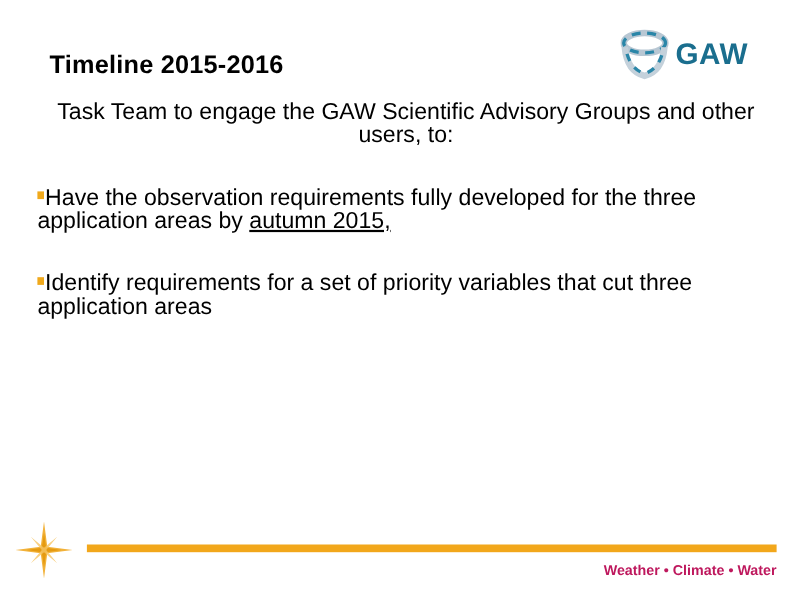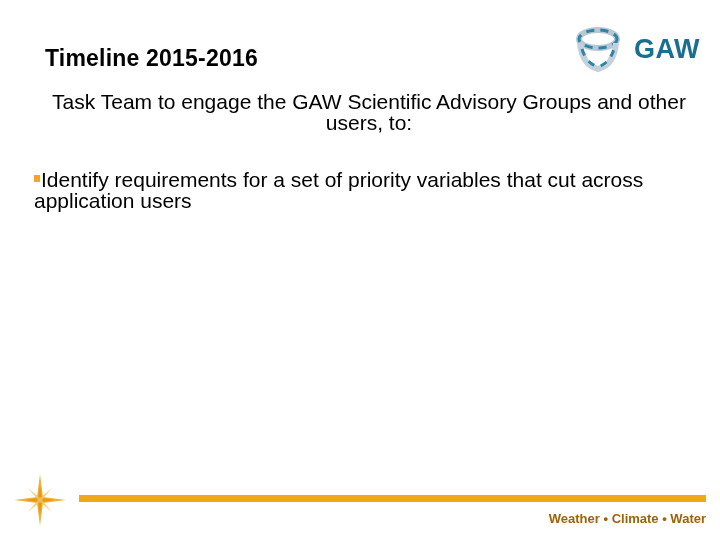--- a/index.html
+++ b/index.html
@@ -5,22 +5,22 @@
     html, body { margin: 0; padding: 0; }
     body {
       width: 720px; height: 540px; position: relative; overflow: hidden;
       background: #ffffff; font-family: "Liberation Sans", sans-serif; color: #000;
     }
     .title {
       position: absolute; left: 45px; top: 17px;
       font-size: 23px; font-weight: bold; letter-spacing: 0.2px; margin-top: 28px;
     }
     .logo {
-      position: absolute; left: 576px; top: 22px; width: 124px; height: 54px;
-      display: flex; align-items: center; justify-content: space-between;
+      position: absolute; left: 564px; top: 22px; width: 124px; height: 54px;
+      display: flex; align-items: center;
     }
     .logo-text {
       font-size: 27px; font-weight: bold; color: #1a6e8e; margin-left: 6px;
       letter-spacing: 0.5px;
     }
     .content {
       position: absolute; left: 34px; top: 91px; width: 670px;
       font-size: 21px; line-height: 21px;
     }
     .intro { margin: 0 0 36px 0; text-align: center; }
@@ -28,44 +28,47 @@
     .sq {
       display: inline-block; width: 6px; height: 7px; background: #f0a91c;
       vertical-align: 5px; margin-right: 1px;
     }
     .u { text-decoration: underline; }
     .footer-star { position: absolute; left: 12px; top: 472px; width: 56px; height: 56px; }
     .footer-bar {
       position: absolute; left: 79px; top: 495px; width: 627px; height: 7px; background: #f2a71b;
     }
     .footer-tag {
-      position: absolute; right: 14px; top: 511px; font-size: 13px; font-weight: bold; color: #a16207;
+      position: absolute; right: 14px; top: 511px; font-size: 13px; font-weight: bold; color: #be185d;
     }
   </style>
 </head>
 <body>
 
 <div class="title">Timeline 2015-2016</div>
 
 <div class="logo">
   <svg width="44" height="48" viewBox="0 0 44 48">
     <ellipse cx="22" cy="14" rx="19" ry="9" fill="none" stroke="#b8c7d3" stroke-width="6"></ellipse>
     <ellipse cx="22" cy="14" rx="19" ry="9" fill="none" stroke="#2a86a8" stroke-width="3" stroke-dasharray="8 6"></ellipse>
     <path d="M4 18 Q6 40 22 44 Q38 40 40 18" fill="none" stroke="#c4d1db" stroke-width="6"></path>
     <path d="M6 24 Q10 38 22 42 Q34 38 38 24" fill="none" stroke="#2a86a8" stroke-width="3" stroke-dasharray="7 7"></path>
   </svg>
   <span class="logo-text">GAW</span>
 </div>
 
 <div class="content">
   <div class="intro">Task Team to engage the GAW Scientific Advisory Groups and other users, to:</div>
 
+  <div class="bullet">
+    <span class="sq"></span><span>Have the observation requirements fully developed for the three application areas by </span><span class="u">autumn 2015,</span>
+  </div>
 
   <div class="bullet">
-    <span class="sq"></span><span>Identify requirements for a set of priority variables that cut across application users</span>
+    <span class="sq"></span><span>Identify requirements for a set of priority variables that cut three application areas</span>
   </div>
 
 </div>
 
 <svg class="footer-star" viewBox="0 0 56 56">
   <polygon points="28,2 31,25 54,28 31,31 28,54 25,31 2,28 25,25" fill="#f2b23a"></polygon>
   <polygon points="28,12 30,26 44,28 30,30 28,44 26,30 12,28 26,26" fill="#e59a10"></polygon>
   <polygon points="16,16 28,26 40,16 30,28 40,40 28,30 16,40 26,28" fill="#f6c463" opacity="0.8"></polygon>
 </svg>
 

